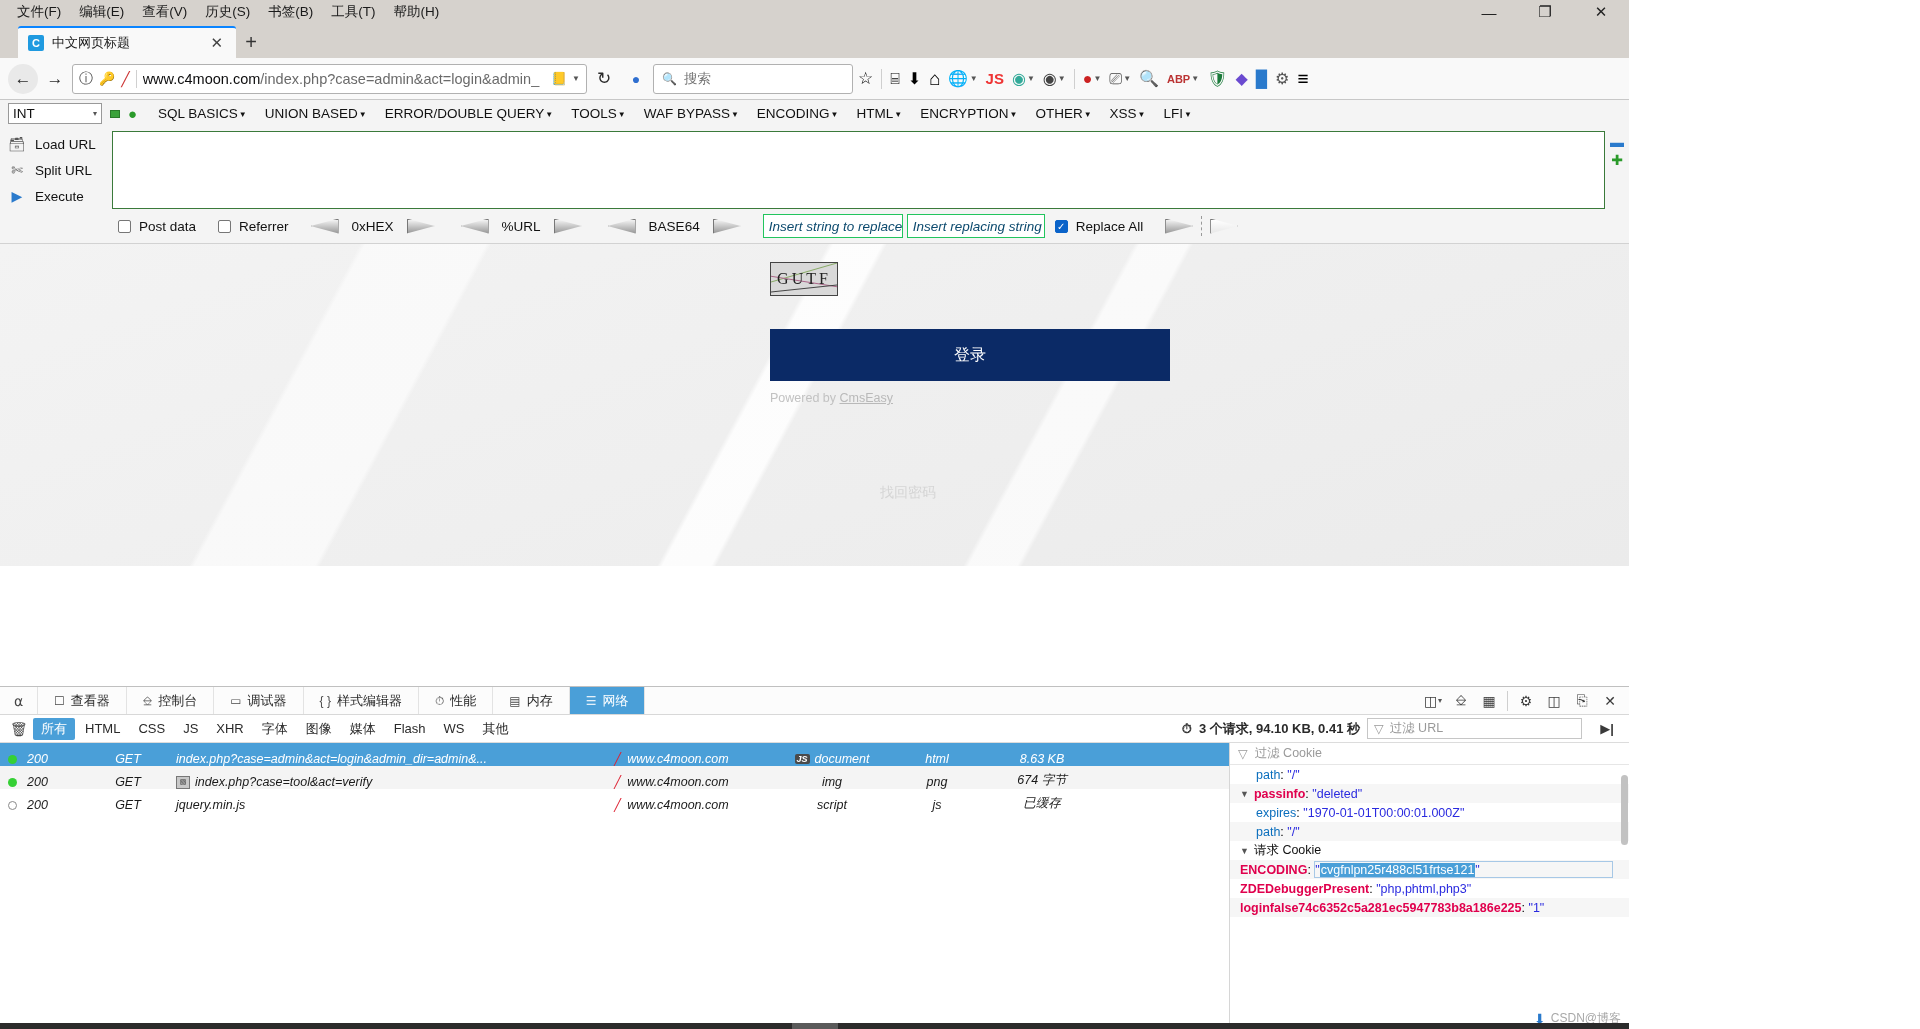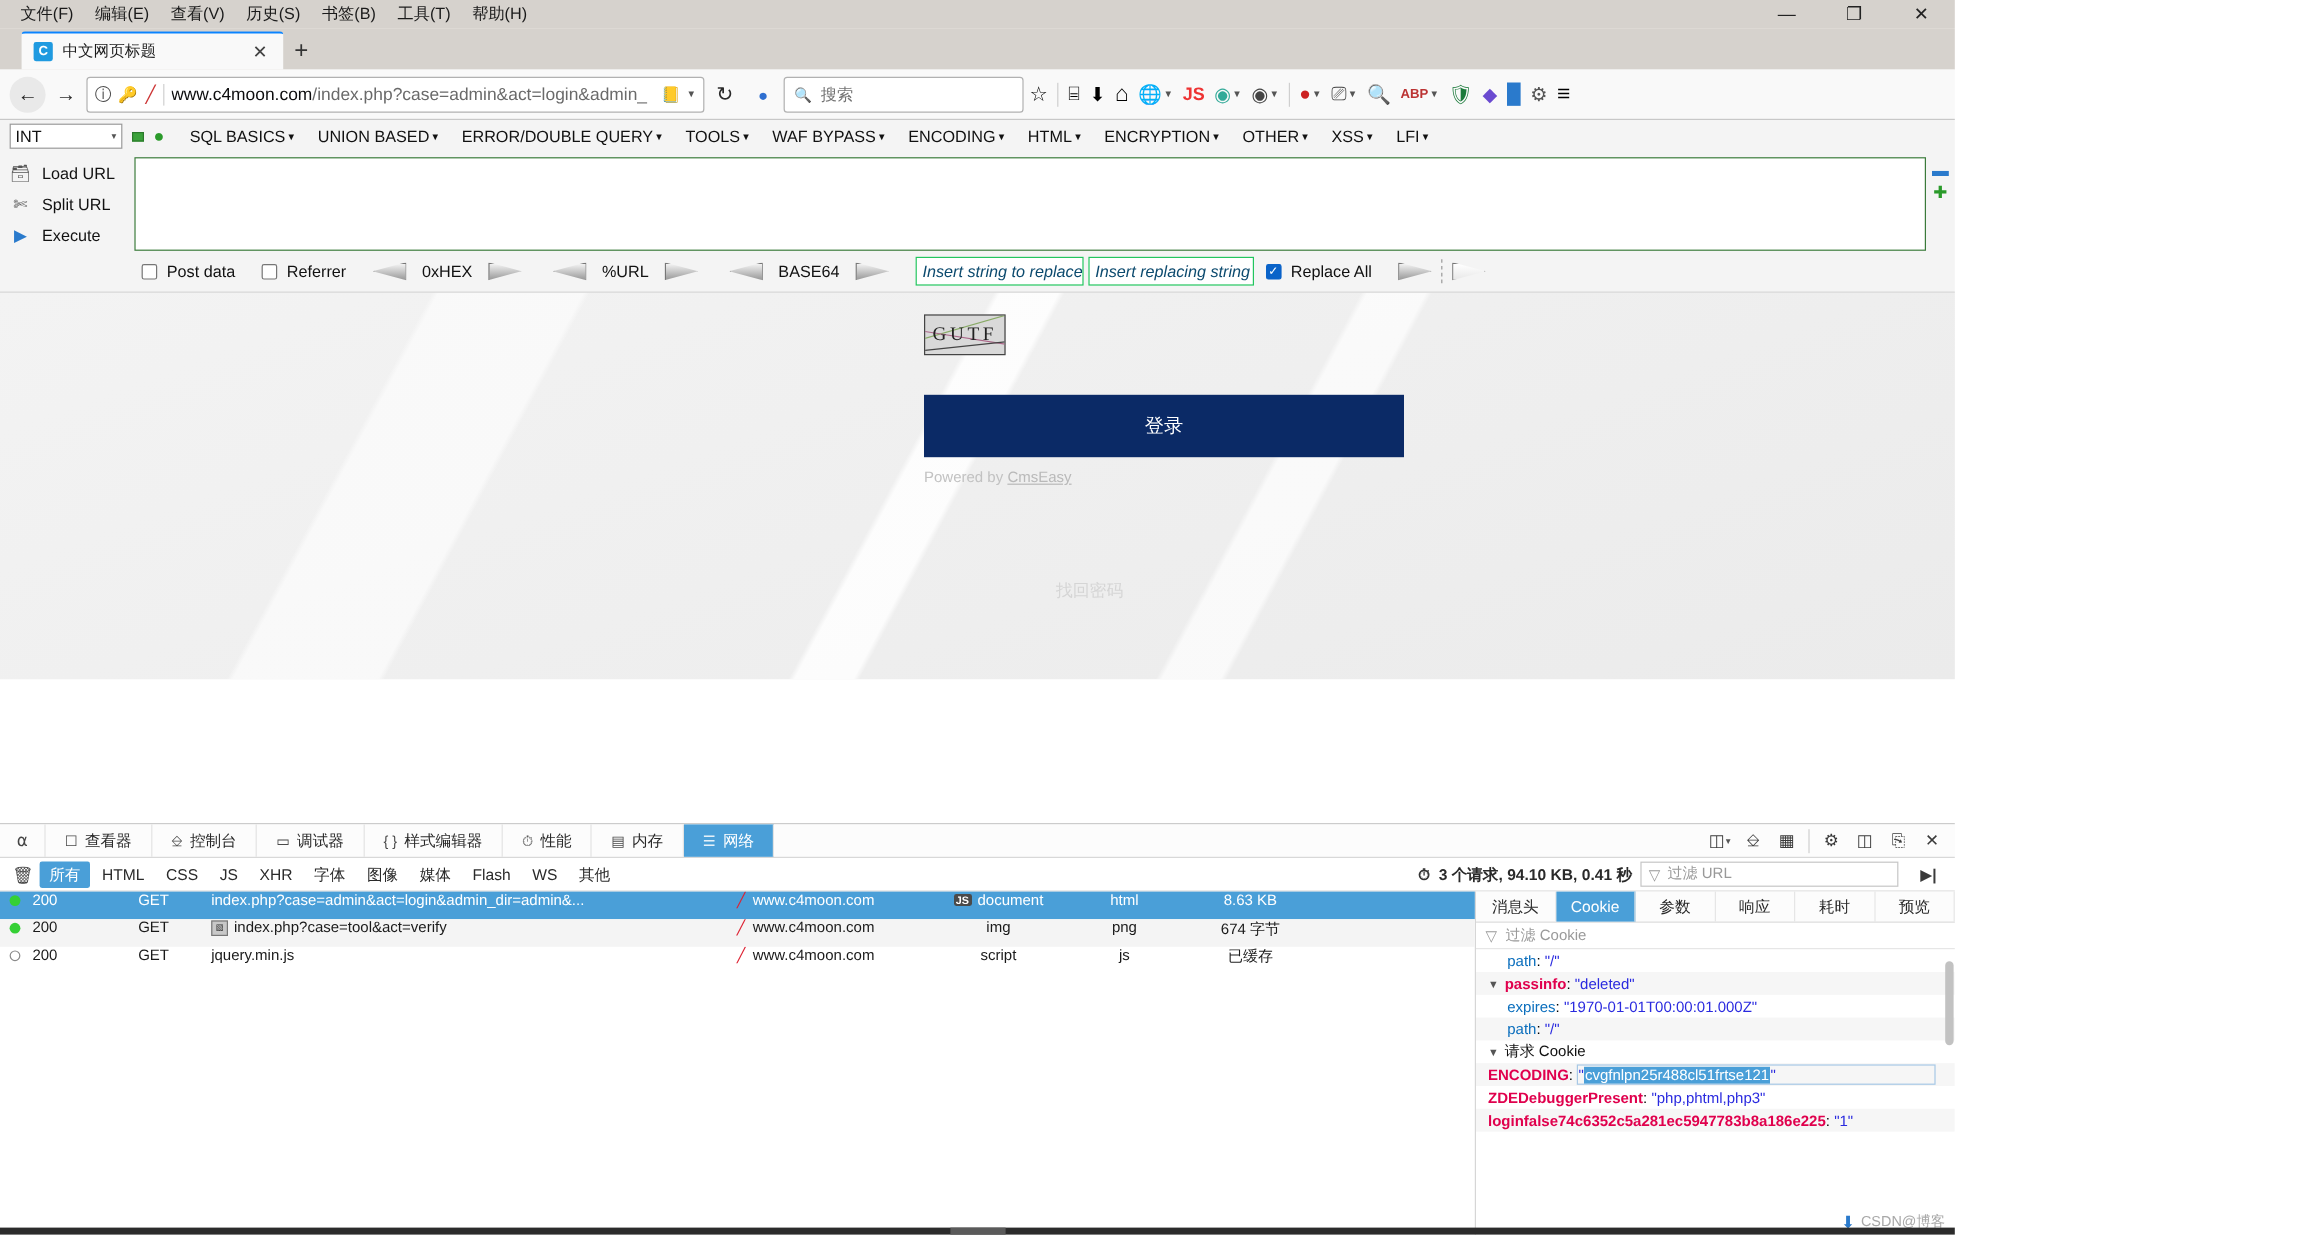--- a/index.html
+++ b/index.html
@@ -287,22 +287,22 @@
 
   .dt-main { flex: 1; display: flex; min-height: 0; }
   .netlist { width: 1230px; display: flex; flex-direction: column; border-right: 1px solid #d6d6d6;}
   .nl-head {
     height: 24px; display: flex; align-items: center;
     background: #fcfcfc; border-bottom: 1px solid #d8d8d8;
     font-size: 12.5px; color: #2a2a2a;
   }
   .nl-head .c { text-align: center; border-right: 1px solid #e4e4e4; }
   .nl-row {
-    height: 23px; display: flex; align-items: flex-start;
-    font-size: 12.5px; color: #1a1a1a;
+    height: 23px; display: flex; align-items: flex-end;
+    font-size: 12.5px; color: #1a1a1a; font-style: italic;
   }
   .nl-row.sel { background: #4a9fd8; color: #fff; }
   .nl-row.alt { background: #f4f4f4; }
   .nl-row .c { overflow: hidden; white-space: nowrap; }
   .c-status { width: 88px; display: flex; align-items: center; gap: 10px; padding-left: 8px;}
   .dot { width: 9px; height: 9px; border-radius: 50%; flex: 0 0 auto;}
   .dot.green { background: #35d035; }
   .dot.hollow { background: transparent; border: 1.5px solid #8a8a8a; }
   .c-method { width: 80px; text-align: center; }
   .c-file { width: 432px; display: flex; align-items: center; gap: 5px; padding-left: 8px;}
@@ -664,28 +664,20 @@
             <span class="shield">╱</span>
             <span>www.c4moon.com</span>
           </div>
           <div class="c c-reason">script</div>
           <div class="c c-type">js</div>
           <div class="c c-transferred">已缓存</div>
         </div>
       </div>
 
       <div class="inspector">
-        <div class="insp-tabs">
-          <div class="insp-tab">消息头</div>
-          <div class="insp-tab active">Cookie</div>
-          <div class="insp-tab">参数</div>
-          <div class="insp-tab">响应</div>
-          <div class="insp-tab">耗时</div>
-          <div class="insp-tab">预览</div>
-        </div>
 
         <div class="insp-filter">
           <span>▽</span>
           <span>过滤 Cookie</span>
         </div>
 
         <div style="position:relative;flex:1;overflow:hidden">
           <div class="ck-row indent1">
             <span class="ck-key">path</span>
               <span>:&nbsp;</span>

